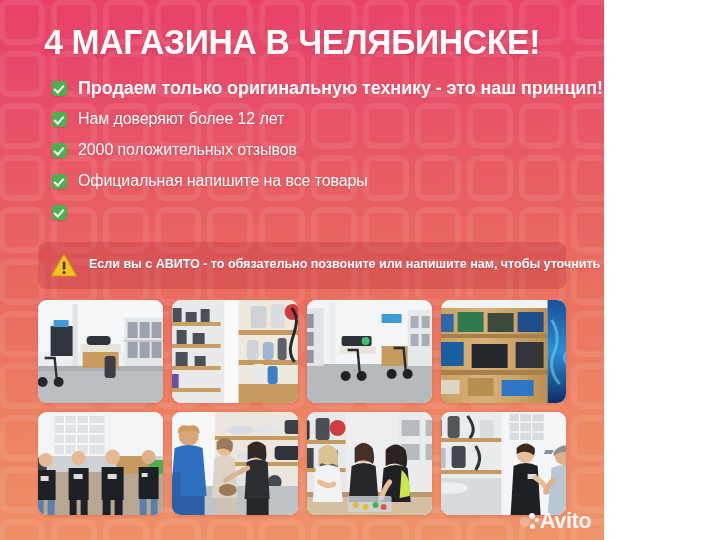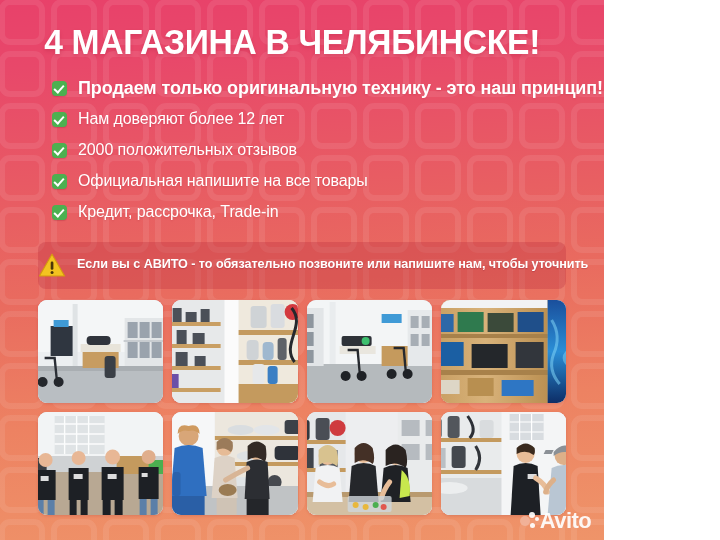--- a/index.html
+++ b/index.html
@@ -61,21 +61,21 @@
     content:"";position:absolute;left:4.4px;top:2.1px;
     width:4px;height:8px;border:solid #ffffff;border-width:0 2px 2px 0;
     transform:rotate(42deg);
   }
 
   
   .warn{
     margin:14px 38px 0 38px;
     background:rgba(186,44,58,0.30);
     border-radius:8px;
-    padding:9px 12px 10px 0;
+    padding:9px 12px 10px 12px;
     display:flex;align-items:center;gap:11px;
   }
   .warn-tri{
     flex:0 0 auto;width:28px;height:28px;position:relative;
   }
   .warn-tri svg{display:block;}
   .warn-text{
     color:#ffffff;font-size:12.6px;line-height:1.42;font-weight:700;
     letter-spacing:-0.05px;
     text-shadow:0 1px 1px rgba(120,10,40,0.28);
@@ -95,21 +95,21 @@
     border-radius:9px;
     overflow:hidden;
     background:#cfd4d8;
     box-shadow:0 1px 3px rgba(130,30,45,0.18);
   }
   .cell svg{display:block;width:100%;height:100%;}
 
   
   .avito{
     position:absolute;right:13px;bottom:8px;z-index:8;
-    display:flex;align-items:center;gap:0;
+    display:flex;align-items:flex-end;gap:0;
     opacity:0.92;
   }
   .avito-mark{position:relative;width:20px;height:20px;}
   .avito-mark i{position:absolute;border-radius:50%;display:block;}
   .avito-mark i:nth-child(1){width:10px;height:10px;left:0;top:5px;background:#F2B49B;}
   .avito-mark i:nth-child(2){width:6px;height:6px;left:9px;top:1px;background:#fff;}
   .avito-mark i:nth-child(3){width:5px;height:5px;left:10px;top:12px;background:#fff;}
   .avito-mark i:nth-child(4){width:4px;height:4px;left:15px;top:6px;background:#fff;}
   .avito-word{
     color:#ffffff;font-size:22px;font-weight:700;letter-spacing:-0.6px;
@@ -294,21 +294,20 @@
       <li>
         <span class="chk"></span>
         <span>2000 положительных отзывов</span>
       </li>
       <li>
         <span class="chk"></span>
         <span>Официальная напишите на все товары</span>
       </li>
       <li>
         <span class="chk"></span>
-        <span>Кредит, рассрочка, Trade-in</span>
       </li>
     </ul>
 
     <div class="warn">
       <span class="warn-tri">
         <svg viewBox="0 0 28 28" width="28" height="28">
           <path d="M14 3.2 L26.6 25 L1.4 25 Z" fill="#F3C320" stroke="#D49A10" stroke-width="1.1" stroke-linejoin="round"></path>
           <rect x="12.7" y="10.5" width="2.7" height="8.2" rx="1.3" fill="#4a3608"></rect>
           <circle cx="14.05" cy="21.4" r="1.5" fill="#4a3608"></circle>
         </svg>

